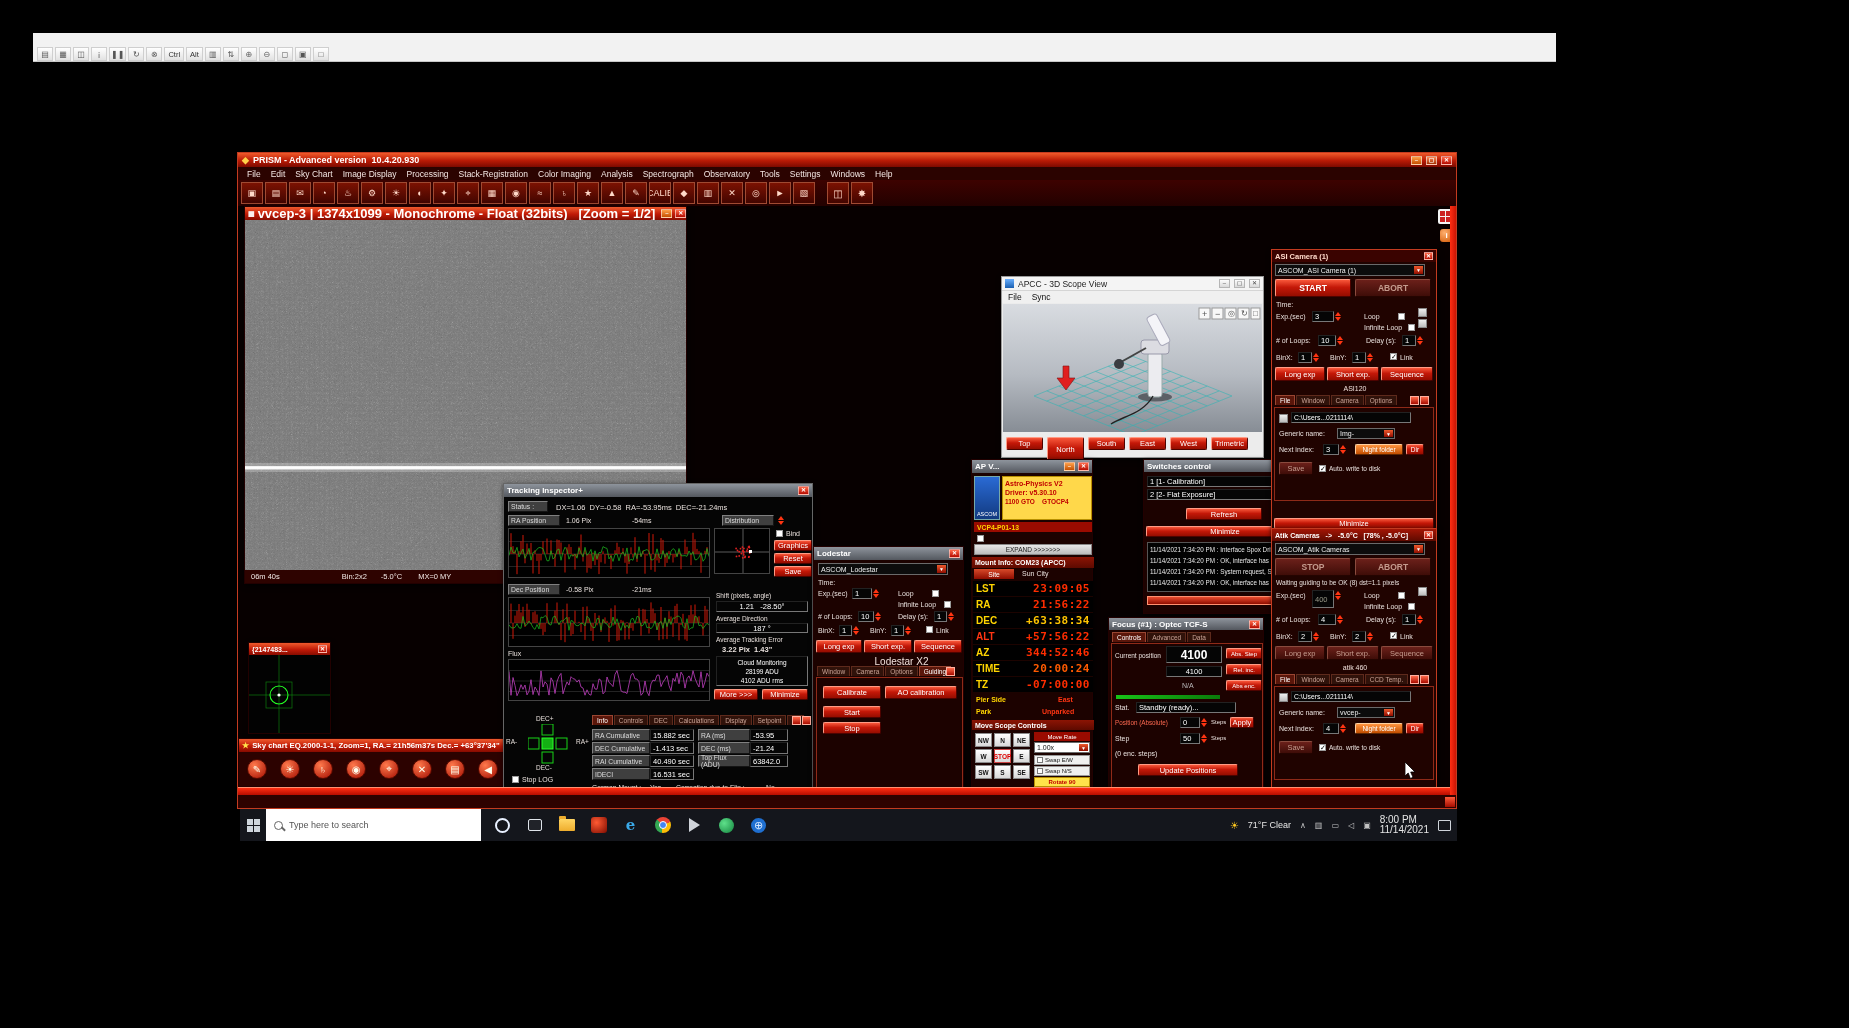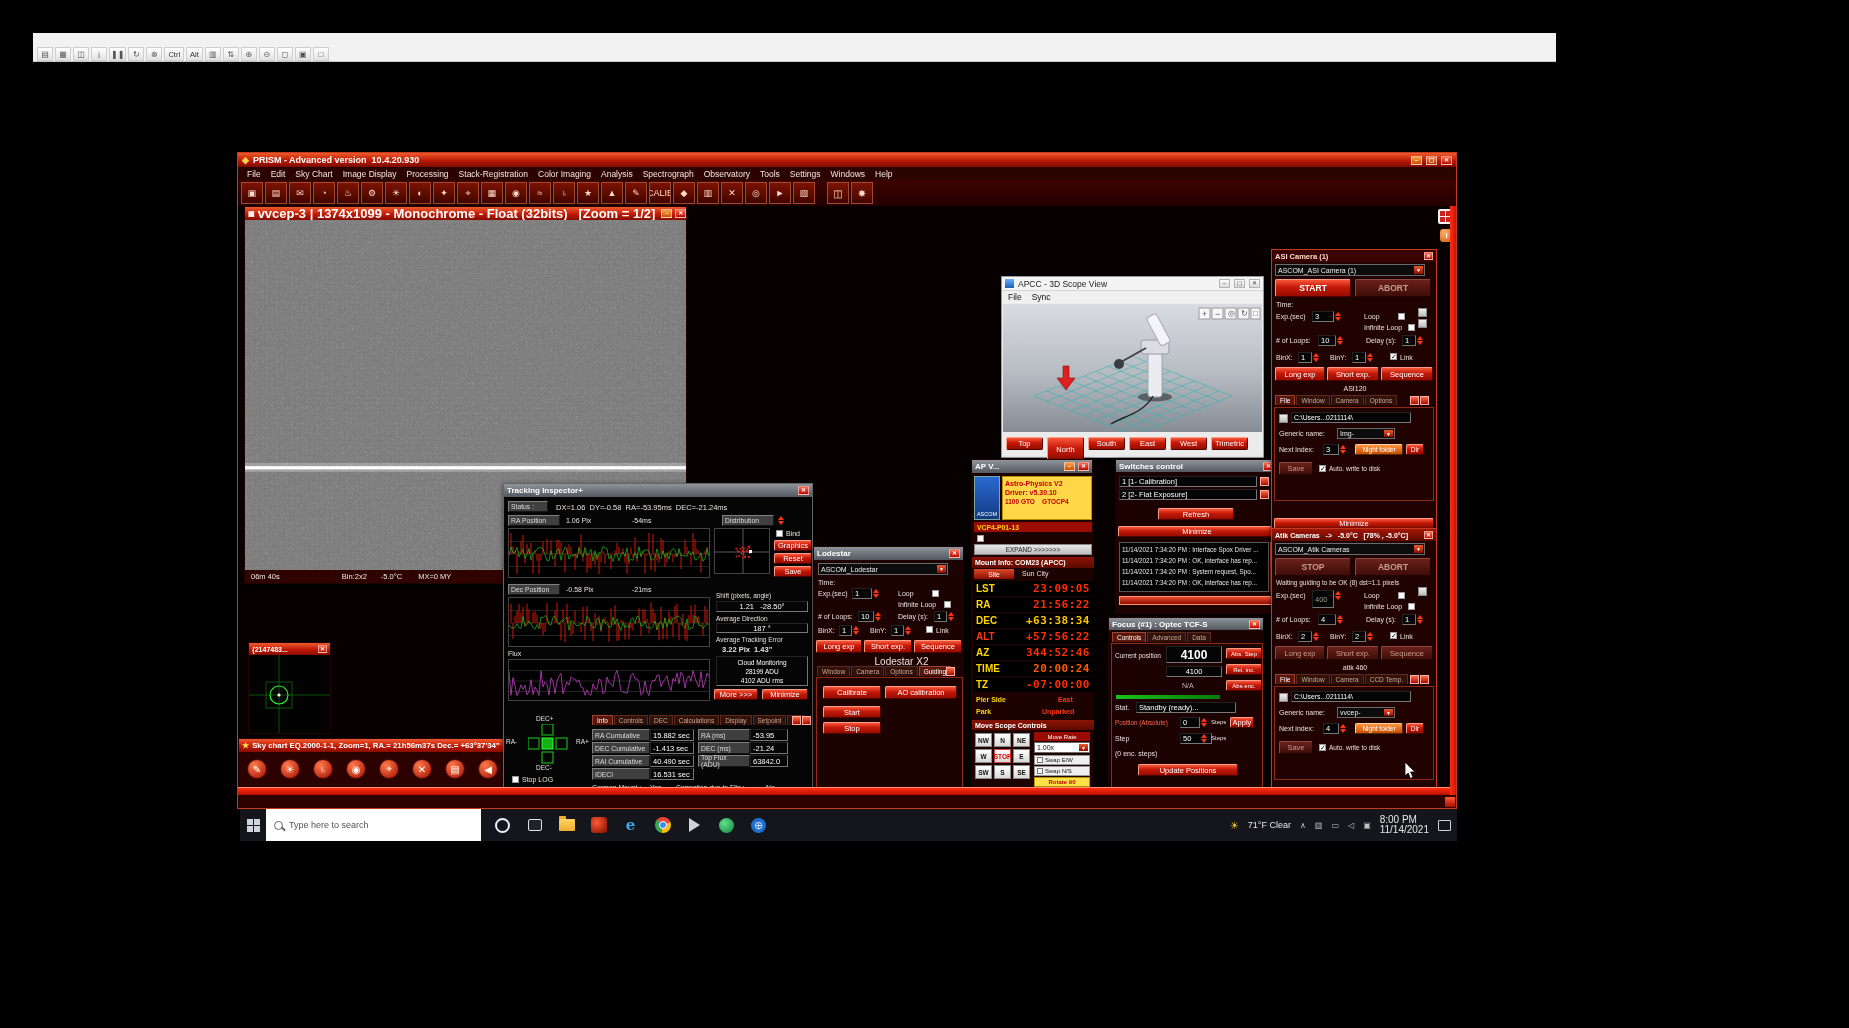--- a/index.html
+++ b/index.html
@@ -630,21 +630,21 @@
       <span class="sq" style="left:132px;top:120px"></span>
       <div style="position:absolute;left:2px;top:130px;width:147px;height:112px;border:1px solid #8f2a18">
         <span class="btn" style="left:6px;top:8px;width:58px;height:13px">Calibrate</span>
         <span class="btn" style="left:68px;top:8px;width:72px;height:13px">AO calibration</span>
         <span class="btn" style="left:6px;top:28px;width:58px;height:12px">Start</span>
         <span class="btn" style="left:6px;top:44px;width:58px;height:12px">Stop</span>
       </div>
       <div style="position:absolute;left:0;top:248px;width:151px;text-align:center;color:#e8e0dc;font-size:6.8px">Guiding : ASCOM compliant guider</div>
     </div>
 
-    <div class="win" style="left:877px;top:306px;width:163px;height:155px;background:#1c0200">
+    <div class="win" style="left:905px;top:306px;width:163px;height:155px;background:#1c0200">
       <div class="tbar-gray" style="height:12px">
         <span>Switches control</span>
         <span class="tbar-sp"></span>
         <span class="wbtn close">✕</span>
       </div>
       <div style="position:absolute;left:3px;top:16px;width:157px">
 
           <div style="display:flex;align-items:center;gap:3px;margin-bottom:2px">
             <span class="val" style="position:static;width:138px;height:11px">1 [1- Calibration]</span>
             <span class="sq" style="position:static"></span>
@@ -690,21 +690,21 @@
         <span class="btn" style="left:114px;top:36px;width:36px;height:11px;font-size:6px">Abs enc.</span>
         <div style="position:absolute;left:4px;top:51px;width:104px;height:4px;background:linear-gradient(90deg,#18c418,#0a7a0a)"></div>
         <span class="lbl" style="left:3px;top:60px">Stat.</span>
         <span class="val" style="left:24px;top:58px;width:100px;height:11px">Standby (ready)...</span>
         <span class="lbl red" style="left:3px;top:75px;font-size:6.3px">Position (Absolute)</span>
         <span class="val" style="left:68px;top:73px;width:20px;height:11px">0</span>
         <span class="spin" style="left:89px;top:73px"></span>
         <span class="lbl" style="left:99px;top:75px;font-size:6px">Steps</span>
         <span class="btn" style="left:118px;top:73px;width:24px;height:11px">Apply</span>
         <span class="lbl" style="left:3px;top:91px">Step</span>
-        <span class="val" style="left:68px;top:89px;width:32px;height:11px">50</span>
+        <span class="val" style="left:68px;top:89px;width:20px;height:11px">50</span>
         <span class="spin" style="left:89px;top:89px"></span>
         <span class="lbl" style="left:99px;top:91px;font-size:6px">Steps</span>
         <span class="lbl" style="left:3px;top:106px">(0 enc. steps)</span>
         <span class="btn" style="left:26px;top:120px;width:100px;height:12px">Update Positions</span>
         <div style="position:absolute;left:0;top:156px;width:150px;height:10px;background:linear-gradient(#e84b2e,#8f0d00)"></div>
       </div>
     </div>
 
     <div class="win" style="left:1033px;top:96px;width:166px;height:281px;background:#200300;border:1px solid #c33b20">
       <div style="height:12px;background:#3a0300;display:flex;align-items:center;padding:0 3px;color:#ffd9c9;font-size:7.5px;font-weight:bold">

